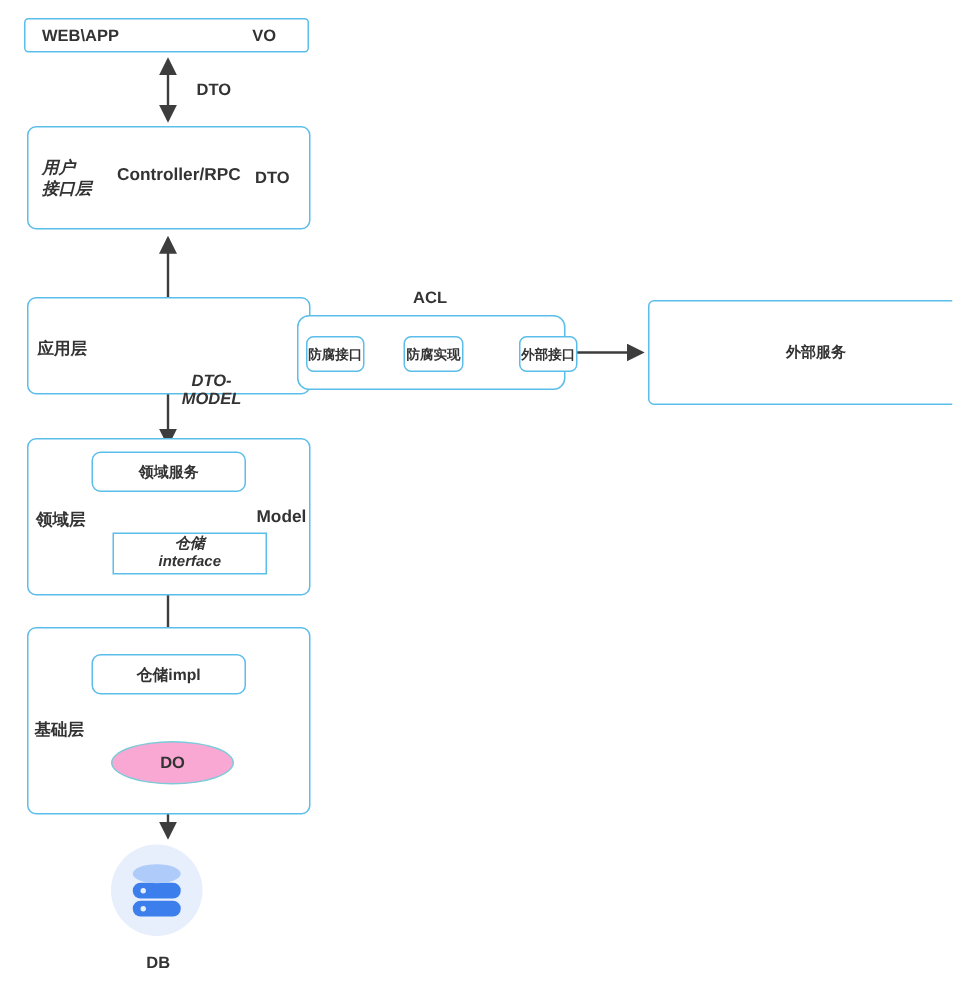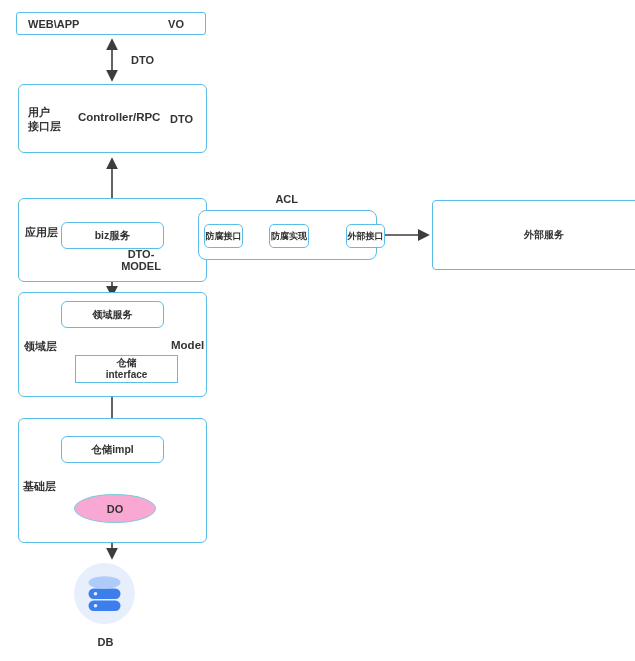--- a/index.html
+++ b/index.html
@@ -5,36 +5,36 @@
   html,body{margin:0;padding:0;background:#fff;}
   .canvas{
     position:relative;width:635px;height:661px;background:#ffffff;
     font-family:"Liberation Sans","DejaVu Sans",sans-serif;color:#333333;
     overflow:hidden;font-weight:bold;
   }
   .wires{position:absolute;left:0;top:0;pointer-events:none;}
   .bx{position:absolute;border:1.5px solid #5bbde9;background:#fff;box-sizing:border-box;}
   .cc{display:flex;align-items:center;justify-content:center;text-align:center;}
   .lbl{position:absolute;}
-  .ml{white-space:pre-line;}
+  .ml{white-space:pre-line;font-style:italic;}
 
   
   #b-web{left:16px;top:12px;width:190px;height:23px;border-radius:3px;
          display:flex;align-items:center;justify-content:space-between;
          padding:0 21px 0 11px;font-size:11px;}
   #lbl-dto1{left:131px;top:54px;font-size:11px;}
 
   
   #b-ui{left:18px;top:84px;width:189px;height:69px;border-radius:6px;}
   #ui-name{left:9px;top:21px;font-size:11px;line-height:1.25;}
   #ui-center{left:59px;top:26px;font-size:11.5px;}
   #ui-dto{left:151px;top:28px;font-size:11px;}
 
   
-  #b-app{left:18px;top:198px;width:189px;height:84px;border-radius:6px;}
+  #b-app{left:18px;top:198px;width:189px;height:65px;border-radius:6px;}
   #app-name{left:6px;top:26px;font-size:11px;}
   #b-biz{left:42px;top:23px;width:103px;height:27px;border-radius:6px;font-size:10.5px;}
   #lbl-dtomodel{left:80px;top:49px;width:84px;text-align:center;font-size:11px;line-height:1.1;}
 
   
   #lbl-acl{left:266px;top:193px;width:32px;text-align:right;font-size:11px;}
   #b-acl{left:198px;top:210px;width:179px;height:50px;border-radius:8px;}
   .acl-item{height:24px;border-radius:5px;font-size:9px;top:13px;}
   #acl-i1{left:5px;width:39px;}
   #acl-i2{left:70px;width:40px;}
@@ -97,21 +97,20 @@
 
   <div class="bx" id="b-ui">
     <div class="lbl ml" id="ui-name">用户
 接口层</div>
     <div class="lbl" id="ui-center">Controller/RPC</div>
     <div class="lbl" id="ui-dto">DTO</div>
   </div>
 
   <div class="bx" id="b-app">
     <div class="lbl" id="app-name">应用层</div>
-    <div class="bx cc" id="b-biz">biz服务</div>
     <div class="lbl ml" id="lbl-dtomodel">DTO-
 MODEL</div>
   </div>
 
   <div class="lbl" id="lbl-acl">ACL</div>
   <div class="bx" id="b-acl">
     <div class="bx cc acl-item" id="acl-i1">防腐接口</div>
     <div class="bx cc acl-item" id="acl-i2">防腐实现</div>
     <div class="bx cc acl-item" id="acl-i3">外部接口</div>
   </div>

